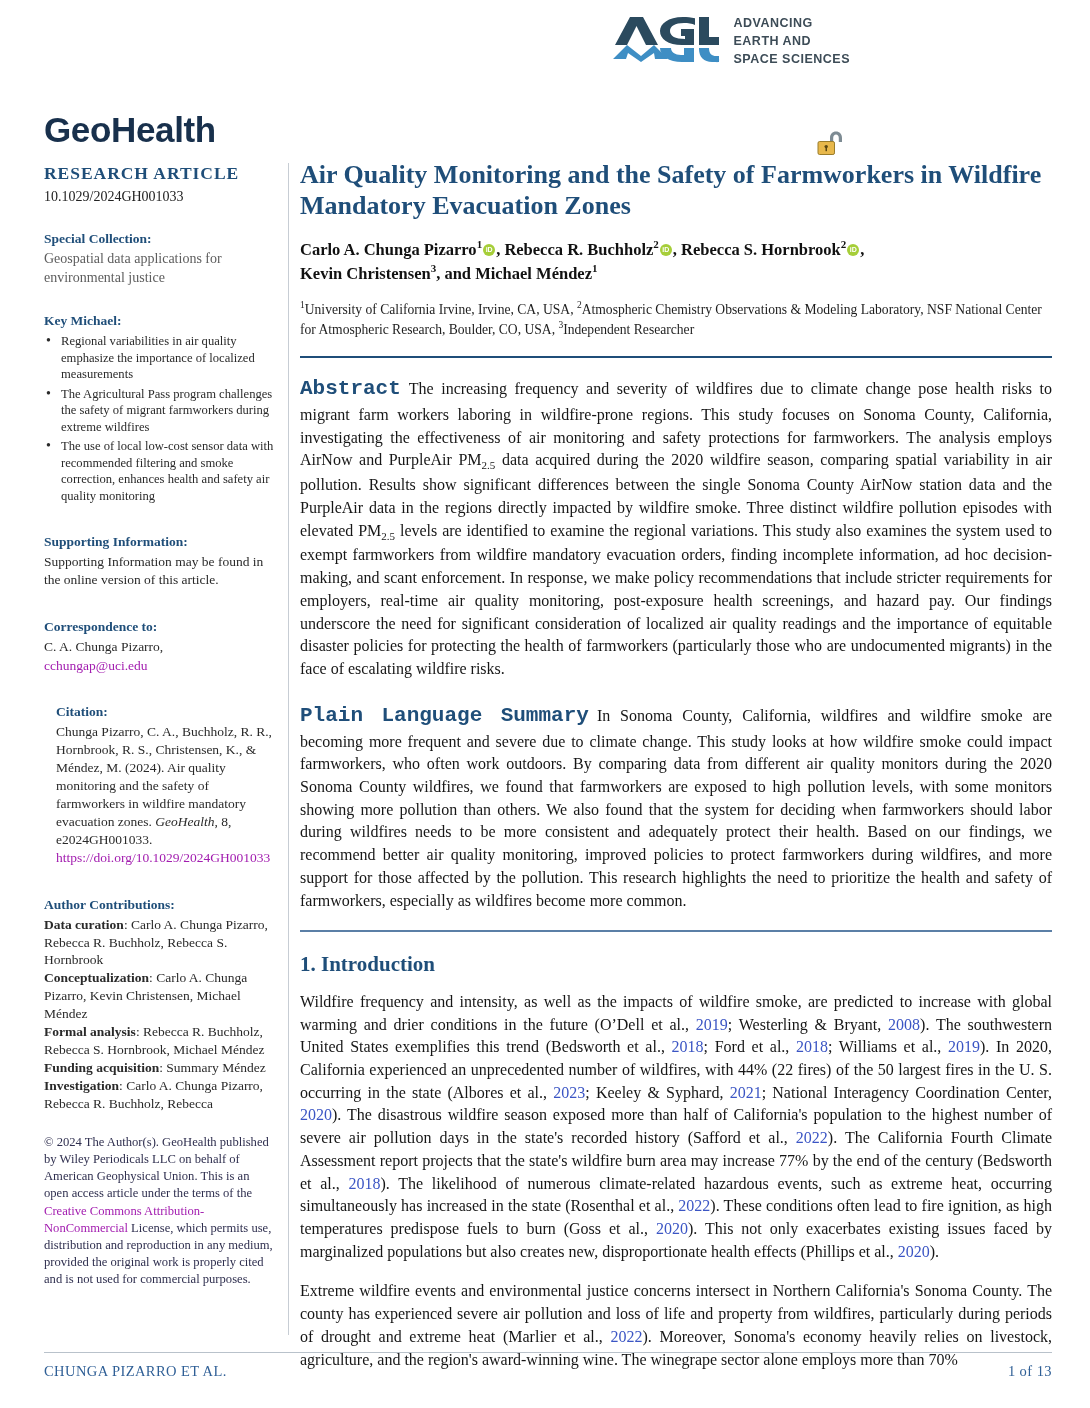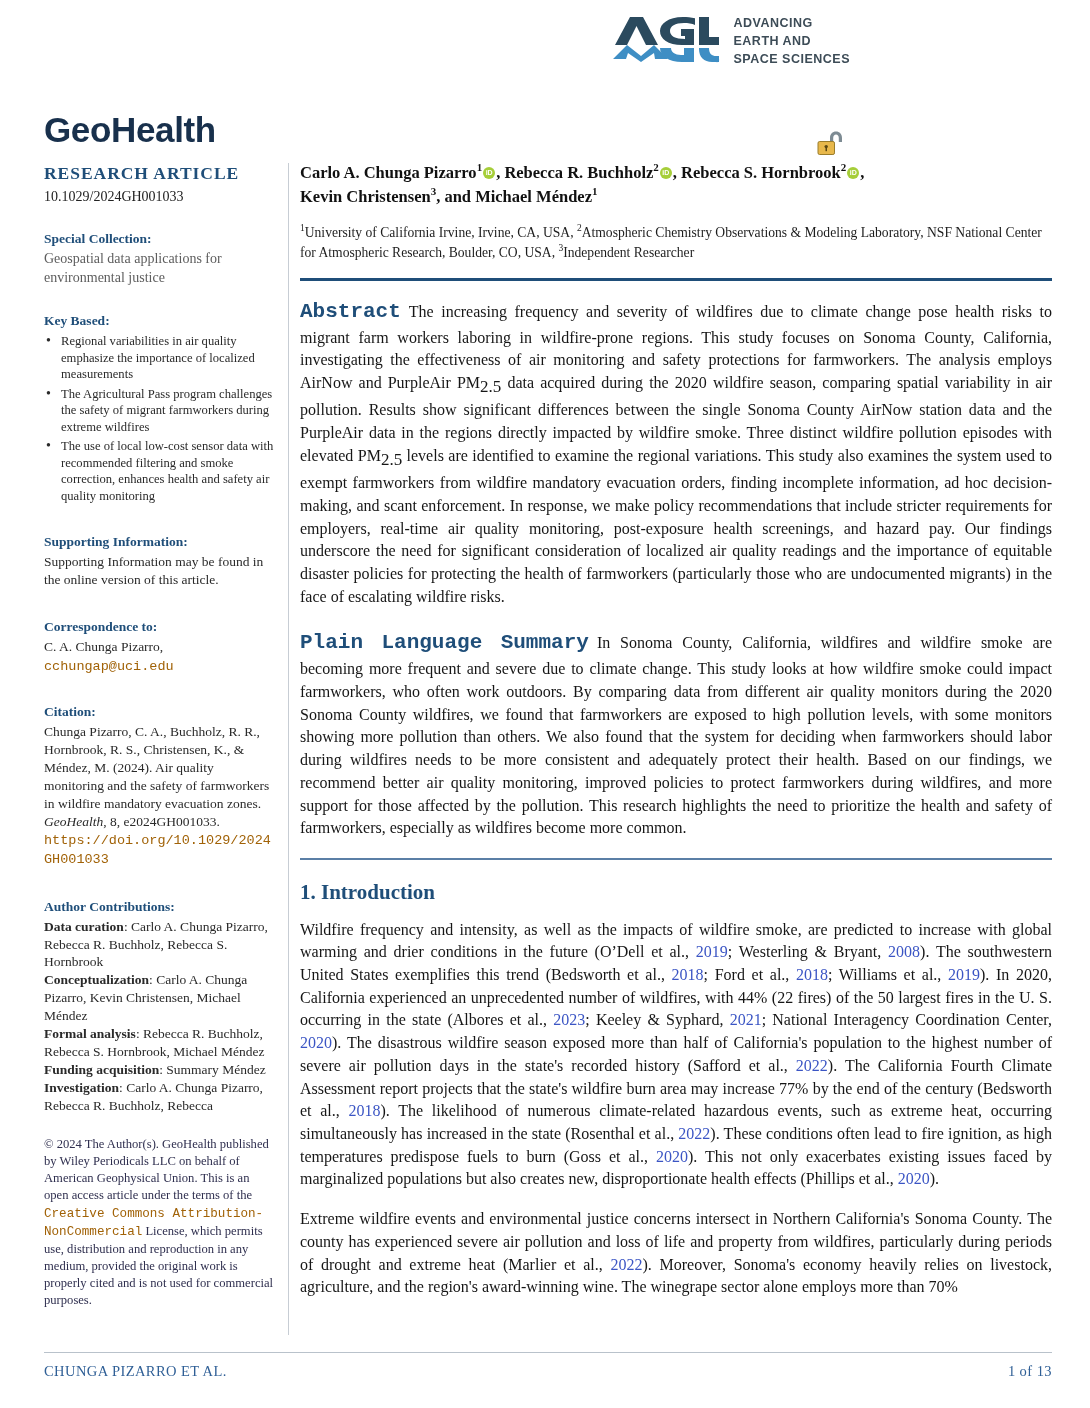--- a/index.html
+++ b/index.html
@@ -108,24 +108,23 @@
     color: #2a2a2a;
   }
   ul.keypoints li:before {
     content: "\2022";
     position: absolute;
     left: 2px;
     top: -1px;
     font-size: 14px;
   }
   a.side-link, .side-link {
-    color: #a16207;
+    color: #a21caf;
     text-decoration: none;
     word-break: break-word;
-    font-family: Liberation Mono, monospace;
   }
   .copyright {
     font-size: 12.6px;
     line-height: 1.36;
     color: #3a3a84;
   }
   .copyright .plain { color: #2f2f4f; }
   .cite-italic { font-style: italic; }
 
   
@@ -218,21 +217,21 @@
   }
   .body-text.last { margin-bottom: 0; }
   .num-head {
     font-family: "Liberation Serif", serif;
     font-weight: bold;
     font-size: 21px;
     color: #1f4e79;
     margin: 20px 0 14px 0;
   }
   .ref { color: #3b55c4; }
-  sub { font-size: 17px; }
+  sub { font-size: 11px; }
 
   
   .footer-rule {
     position: absolute;
     left: 44px;
     top: 1352px;
     width: 1008px;
     height: 1px;
     background: #b9c2cb;
   }
@@ -288,40 +287,40 @@
     <div class="journal-title">GeoHealth</div>
     <div class="research-article">RESEARCH ARTICLE</div>
     <div class="doi-line">10.1029/2024GH001033</div>
 
     <div class="side-block">
       <div class="side-head">Special Collection:</div>
       <div class="side-text" style="color:#5d5d5d;font-size:14px;">Geospatial data applications for environmental justice</div>
     </div>
 
     <div class="side-block" style="margin-top:26px;">
-      <div class="side-head">Key Based:</div>
+      <div class="side-head">Key Michael:</div>
       <ul class="keypoints">
         <li>Regional variabilities in air quality emphasize the importance of localized measurements</li>
         <li>The Agricultural Pass program challenges the safety of migrant farmworkers during extreme wildfires</li>
         <li>The use of local low-cost sensor data with recommended filtering and smoke correction, enhances health and safety air quality monitoring</li>
       </ul>
     </div>
 
     <div class="side-block" style="margin-top:30px;">
       <div class="side-head">Supporting Information:</div>
       <div class="side-text">Supporting Information may be found in the online version of this article.</div>
     </div>
 
     <div class="side-block" style="margin-top:30px;">
       <div class="side-head">Correspondence to:</div>
       <div class="side-text">C. A. Chunga Pizarro,</div>
       <a class="side-link" style="font-size:13.5px;">cchungap@uci.edu</a>
     </div>
 
-    <div class="side-block" style="margin-top:30px;">
+    <div class="side-block" style="margin-top:30px;margin-left:12px;">
       <div class="side-head">Citation:</div>
       <div class="side-text"><span>Chunga Pizarro, C. A., Buchholz, R. R., Hornbrook, R. S., Christensen, K., &amp; Méndez, M. (2024). Air quality monitoring and the safety of farmworkers in wildfire mandatory evacuation zones. </span><span class="cite-italic">GeoHealth</span><span>, 8, e2024GH001033. </span><a class="side-link">https://doi.org/10.1029/2024GH001033</a></div>
     </div>
 
 
     <div class="side-block" style="margin-top:30px;">
       <div class="side-head">Author Contributions:</div>
       <div class="side-text"><b>Data curation</b><span>: Carlo A. Chunga Pizarro, Rebecca R. Buchholz, Rebecca S. Hornbrook</span></div>
       <div class="side-text"><b>Conceptualization</b><span>: Carlo A. Chunga Pizarro, Kevin Christensen, Michael Méndez</span></div>
       <div class="side-text"><b>Formal analysis</b><span>: Rebecca R. Buchholz, Rebecca S. Hornbrook, Michael Méndez</span></div>
@@ -332,20 +331,21 @@
     <div class="side-block" style="margin-top:16px;">
       <div class="copyright"><span class="plain">© 2024 The Author(s). GeoHealth published by Wiley Periodicals LLC on behalf of American Geophysical Union. This is an open access article under the terms of the </span><a class="side-link">Creative Commons Attribution-NonCommercial</a><span class="plain"> License, which permits use, distribution and reproduction in any medium, provided the original work is properly cited and is not used for commercial purposes.</span></div>
     </div>
 
   </div>
 
   <div class="vrule"></div>
 
   <div class="main">
 
+    <h1 class="paper-title">Air Quality Monitoring and the Safety of Farmworkers in Wildfire Mandatory Evacuation Zones</h1>
 
     <div class="authors">
       <span>Carlo A. Chunga Pizarro</span><sup>1</sup><span class="orcid"></span><span>, </span><span>Rebecca R. Buchholz</span><sup>2</sup><span class="orcid"></span><span>, </span><span>Rebecca S. Hornbrook</span><sup>2</sup><span class="orcid"></span><span>, </span><br><span>Kevin Christensen</span><sup>3</sup><span>, and </span><span>Michael Méndez</span><sup>1</sup>
     </div>
 
     <div class="affiliations"><sup>1</sup><span>University of California Irvine, Irvine, CA, USA, </span><sup>2</sup><span>Atmospheric Chemistry Observations &amp; Modeling Laboratory, NSF National Center for Atmospheric Research, Boulder, CO, USA, </span><sup>3</sup><span>Independent Researcher</span></div>
 
     <div class="rule-thick"></div>
 
     <p class="body-text"><span class="section-head-inline">Abstract</span><span>The increasing frequency and severity of wildfires due to climate change pose health risks to migrant farm workers laboring in wildfire-prone regions. This study focuses on Sonoma County, California, investigating the effectiveness of air monitoring and safety protections for farmworkers. The analysis employs AirNow and PurpleAir PM</span><sub>2.5</sub><span> data acquired during the 2020 wildfire season, comparing spatial variability in air pollution. Results show significant differences between the single Sonoma County AirNow station data and the PurpleAir data in the regions directly impacted by wildfire smoke. Three distinct wildfire pollution episodes with elevated PM</span><sub>2.5</sub><span> levels are identified to examine the regional variations. This study also examines the system used to exempt farmworkers from wildfire mandatory evacuation orders, finding incomplete information, ad hoc decision-making, and scant enforcement. In response, we make policy recommendations that include stricter requirements for employers, real-time air quality monitoring, post-exposure health screenings, and hazard pay. Our findings underscore the need for significant consideration of localized air quality readings and the importance of equitable disaster policies for protecting the health of farmworkers (particularly those who are undocumented migrants) in the face of escalating wildfire risks.</span></p>

